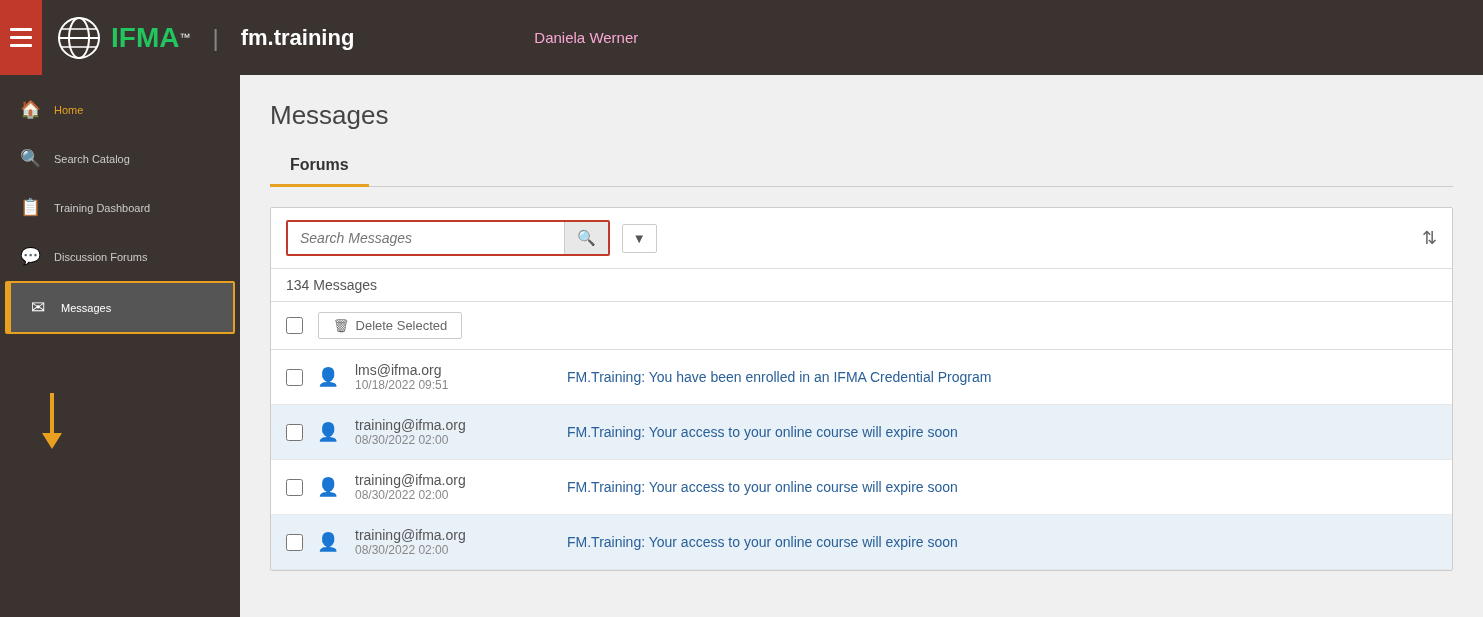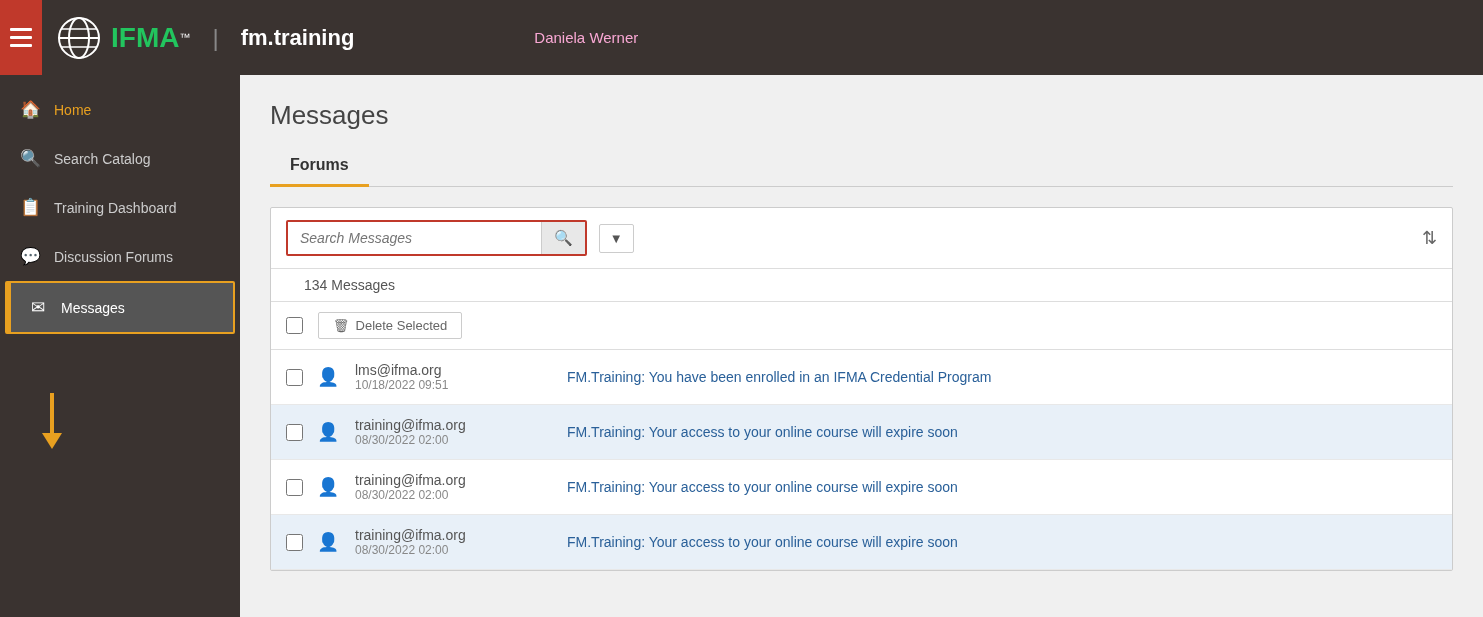--- a/index.html
+++ b/index.html
@@ -76,21 +76,21 @@
     }
     .sidebar-item.home {
       color: #e8a020;
     }
     .sidebar-icon {
       font-size: 17px;
       width: 22px;
       text-align: center;
     }
     .sidebar-label {
-      font-size: 14px;
+      font-size: 11px;
       text-align: right;
     }
     .active-indicator {
       position: absolute;
       left: 0;
       top: 0;
       bottom: 0;
       width: 4px;
       background: #e8a020;
     }
@@ -171,21 +171,21 @@
       border: 2px solid #c0392b;
       border-radius: 2px;
       overflow: hidden;
     }
     .search-input {
       border: none;
       outline: none;
       padding: 6px 12px;
       font-size: 14px;
       color: #aaa;
-      width: 253px;
+      width: 276px;
       font-style: italic;
     }
     .search-btn {
       background: #e8e8e8;
       border: none;
       border-left: 1px solid #ccc;
       padding: 7px 12px;
       cursor: pointer;
       font-size: 15px;
       color: #555;
@@ -201,21 +201,21 @@
       border-radius: 2px;
     }
     .sort-btn {
       background: none;
       border: none;
       font-size: 18px;
       color: #666;
       cursor: pointer;
     }
     .message-count {
-      padding: 8px 33px;
+      padding: 8px 15px;
       font-size: 14px;
       color: #555;
       border-bottom: 1px solid #ddd;
     }
     .toolbar {
       display: flex;
       align-items: center;
       padding: 10px 15px;
       border-bottom: 1px solid #ddd;
       gap: 15px;

